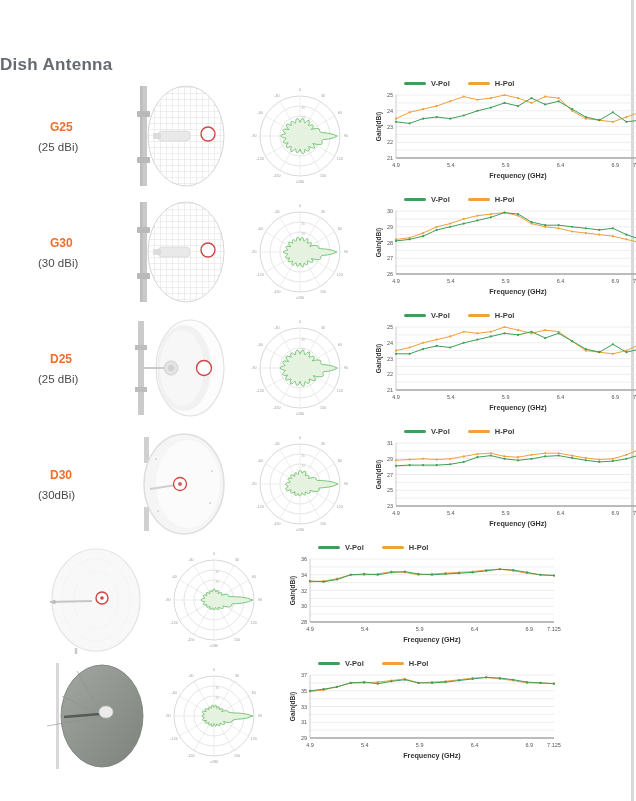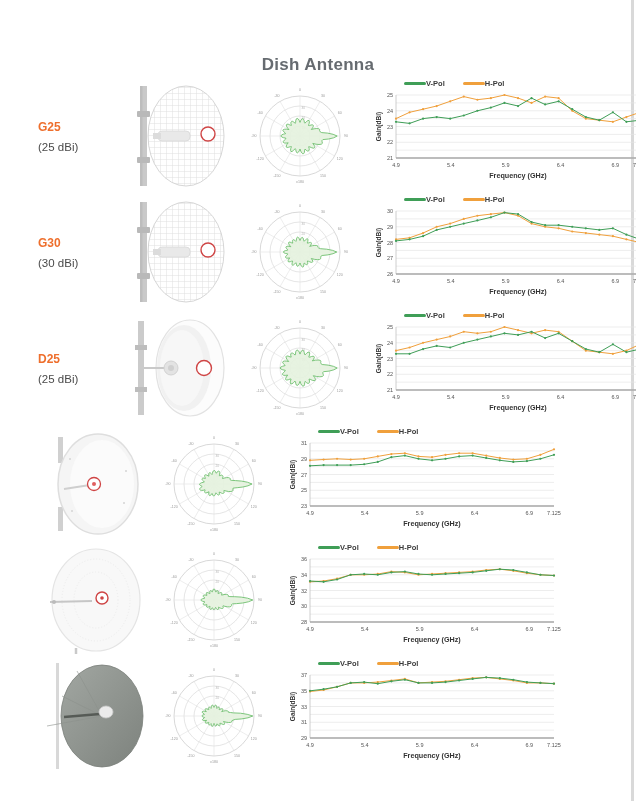--- a/index.html
+++ b/index.html
@@ -1,30 +1,30 @@
 <!DOCTYPE html>
 <html><head>
 <meta charset="utf-8">
 <style>
   html,body{margin:0;padding:0;background:#ffffff;}
   body{width:636px;height:801px;position:relative;font-family:"Liberation Sans",sans-serif;overflow:hidden;}
   .page{position:absolute;inset:0;background:#fff;}
   .edge-right{position:absolute;top:0;right:2px;width:3px;height:100%;background:#d9d9d9;}
-  .title{position:absolute;top:44px;left:0;width:100%;text-align:center;
+  .title{position:absolute;top:44px;left:0;width:100%;text-align:left;
          font-size:17px;font-weight:bold;color:#666b70;letter-spacing:.3px;}
   #rows{position:absolute;top:78px;left:0;right:10px;}
   .row{position:relative;height:116px;display:flex;align-items:center;padding-left:38px;box-sizing:border-box;}
   .label-col{width:86px;flex:0 0 86px;}
-  .model{font-size:12px;font-weight:bold;color:#ee6f2d;margin-bottom:7px;}
+  .model{font-size:12px;font-weight:bold;color:#ee6f2d;margin-bottom:7px;margin-left:12px;}
   .gain{font-size:11.5px;font-weight:normal;color:#4a4a4a;}
   .antenna-col{width:108px;height:110px;flex:0 0 108px;}
   .polar-col{width:104px;height:102px;flex:0 0 104px;margin-left:16px;}
   .chart-col{width:274px;flex:0 0 274px;margin-left:22px;}
   .legend{display:flex;align-items:center;gap:18px;margin:0 0 1px 30px;height:11px;}
-  .legend-item{display:flex;align-items:center;font-size:7.5px;color:#3a3a3a;font-weight:bold;}
+  .legend-item{display:flex;align-items:center;gap:5px;font-size:7.5px;color:#3a3a3a;font-weight:bold;}
   .dash{width:22px;height:3px;border-radius:1.5px;}
   svg text{font-family:"Liberation Sans",sans-serif;}
 </style>
 </head>
 <body>
 
 <div class="page">
   <div class="edge-right"></div>
   <h1 class="title">Dish Antenna</h1>
   <div id="rows">
@@ -411,20 +411,24 @@
             <circle cx="184.63011235955054" cy="11.299999999999976" r="1.1" fill="#3f9e57"></circle>
             <circle cx="198.22831460674155" cy="19.174999999999976" r="1.1" fill="#3f9e57"></circle>
             <circle cx="211.82651685393262" cy="27.049999999999976" r="1.1" fill="#3f9e57"></circle>
             <circle cx="225.31505617977524" cy="30.200000000000024" r="1.1" fill="#3f9e57"></circle>
             <circle cx="238.9132584269663" cy="22.325000000000024" r="1.1" fill="#3f9e57"></circle>
             <circle cx="252.40179775280905" cy="30.200000000000024" r="1.1" fill="#3f9e57"></circle>
             <circle cx="266" cy="27.049999999999976" r="1.1" fill="#3f9e57"></circle>
           </svg></div>
       </div>
       <div class="row">
+        <div class="label-col">
+          <div class="model">D30</div>
+          <div class="gain">(30dBi)</div>
+        </div>
         <div class="antenna-col"><svg width="108" height="110" viewBox="0 0 108 110">
             <rect x="20" y="8" width="5" height="26" fill="#d0d0d0"></rect>
             <rect x="20" y="78" width="5" height="24" fill="#d0d0d0"></rect>
             <ellipse cx="60" cy="55" rx="40" ry="50" fill="#f5f5f5" stroke="#dedede" stroke-width="1.5"></ellipse>
             <ellipse cx="64" cy="55" rx="32" ry="44" fill="#fbfbfb"></ellipse>
             <line x1="26" y1="60" x2="52" y2="56" stroke="#cfcfcf" stroke-width="2"></line>
             <circle cx="56" cy="55" r="6.5" fill="#ffffff" stroke="#cf4545" stroke-width="1.3"></circle>
             <circle cx="56" cy="55" r="2" fill="#e06060"></circle>
             <circle cx="32" cy="30" r="1" fill="#d5d5d5"></circle>
             <circle cx="88" cy="42" r="1" fill="#d5d5d5"></circle>

